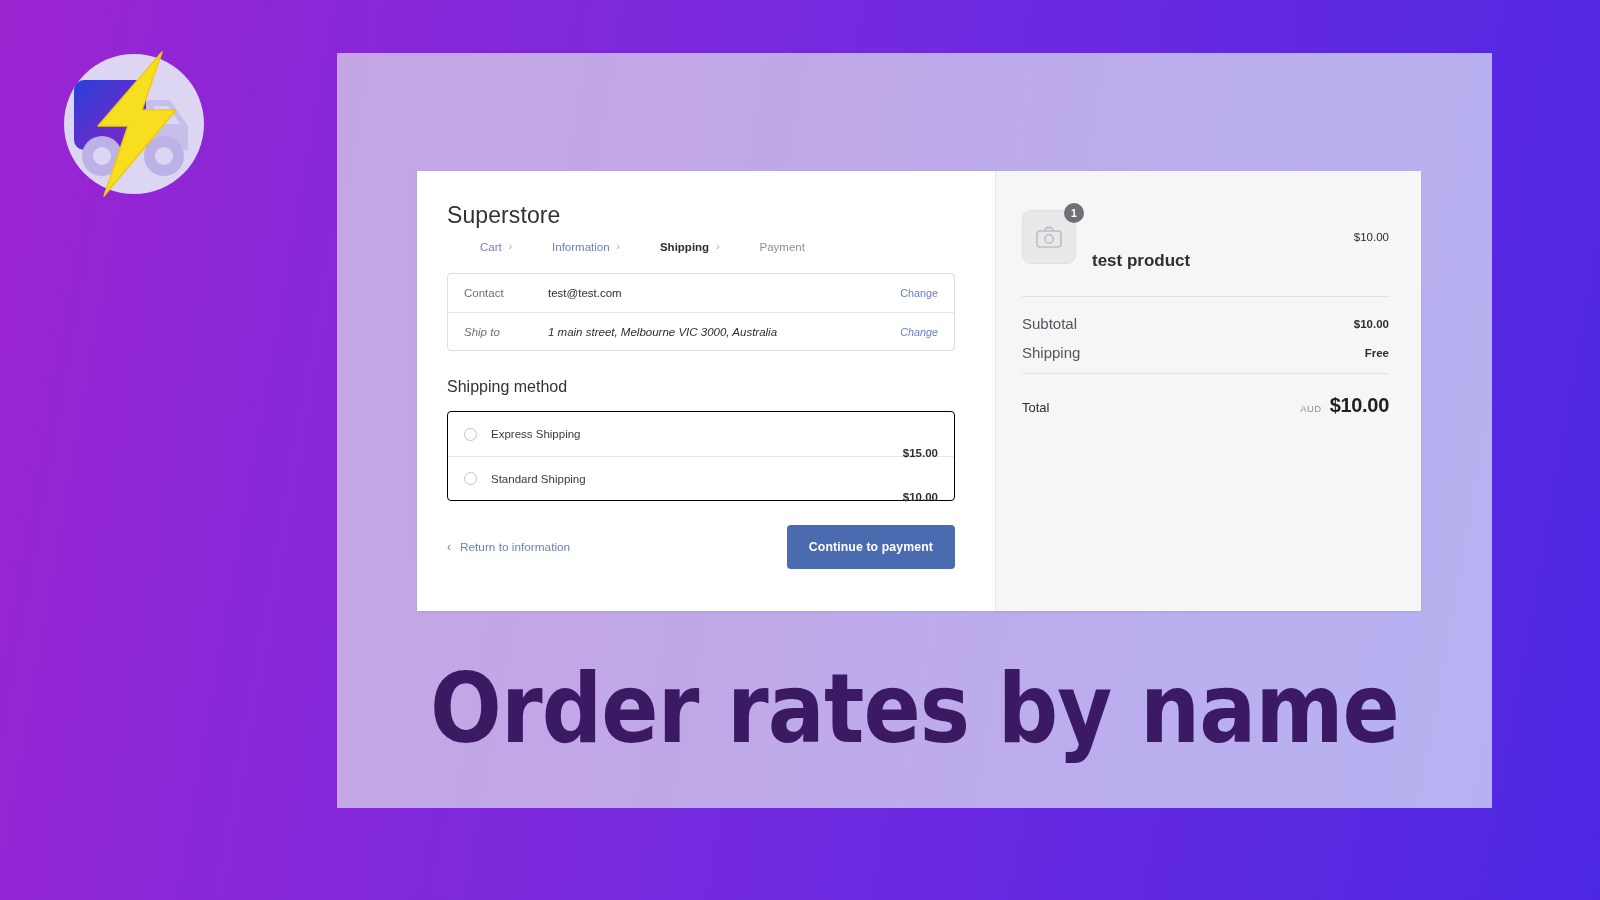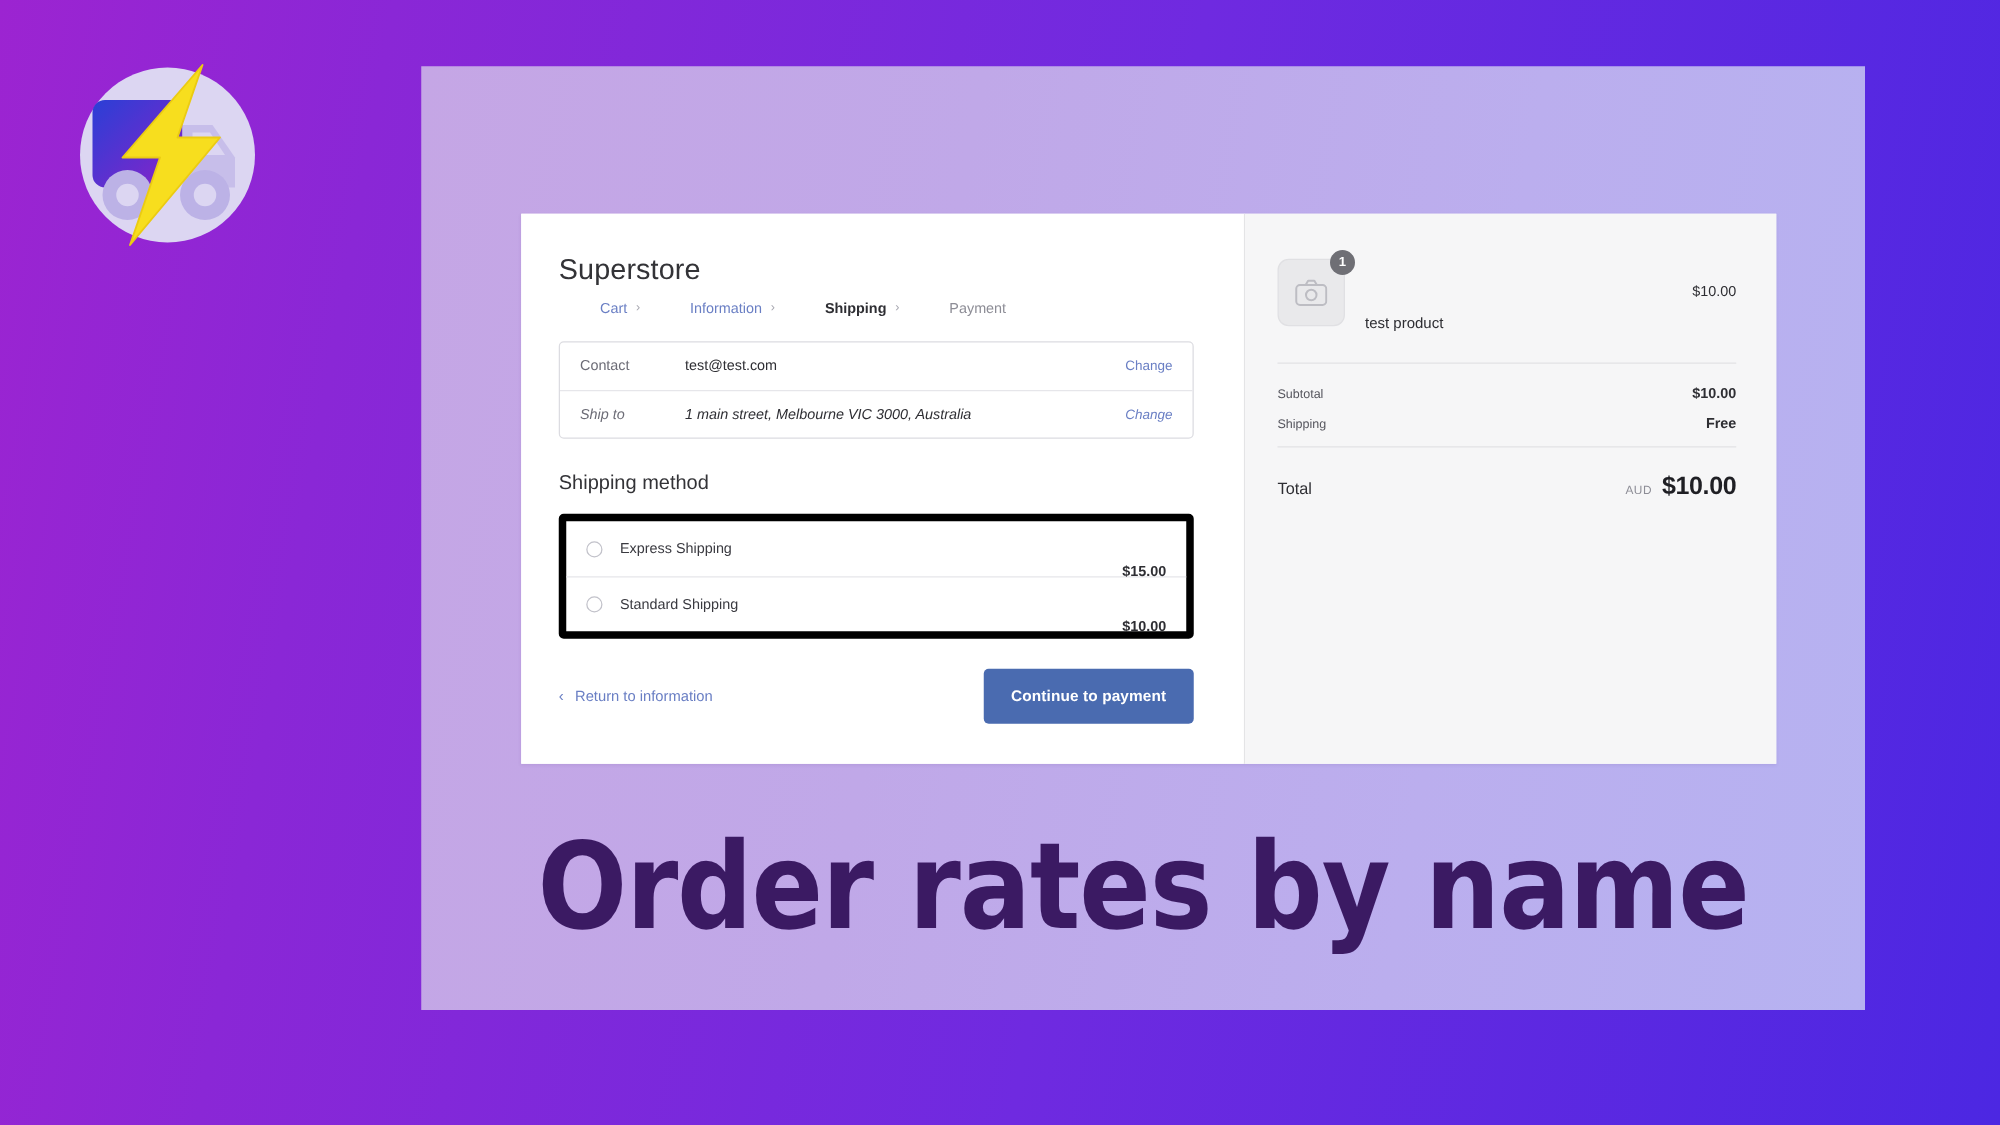--- a/index.html
+++ b/index.html
@@ -40,21 +40,21 @@
   
   .info-card { margin-top:20px; border:1px solid #DCDCE1; border-radius:4px; background:#fff; }
   .info-row { display:flex; align-items:center; height:38px; padding:0 16px 0 16px; }
   .info-row + .info-row { border-top:1px solid #E6E6EA;font-style:italic; }
   .info-label { width:84px; flex:0 0 84px; font-size:11.5px; color:#6c6c76; }
   .info-value { flex:1; font-size:11.5px; color:#2e2e33; }
   .info-change { font-size:10.8px; color:#6a7fc4; }
 
   
   .section-title { margin-top:27px; font-size:16px; font-weight:300; color:#333337; }
-  .rate-card { margin-top:15px; border:6px solid #000000; border-radius:4px; background:#fff; }
+  .rate-card { margin-top:15px; border:1px solid #000000; border-radius:4px; background:#fff; }
   .rate-row { display:flex; align-items:center; height:44px; padding:0 16px; }
   .rate-row + .rate-row { border-top:1px solid #E6E6EA; }
   .radio { width:13px; height:13px; border:1px solid #C2C2CA; border-radius:50%; background:#fff; flex:0 0 13px; }
   .rate-name { flex:1; margin-left:14px; font-size:11.5px; color:#3a3a40; }
   .rate-price { font-size:11.5px; font-weight:700; color:#2e2e33;margin-top:37px; }
 
   
   .actions { margin-top:24px; display:flex; align-items:center; justify-content:space-between; }
   .return-link { display:flex; align-items:center; gap:9px; font-size:11.8px; color:#6a7fc4; }
   .chev { font-size:12px; line-height:1; color:#6a7fc4; }
@@ -69,25 +69,25 @@
   .thumb-wrap { position:relative; width:54px; height:54px; flex:0 0 54px; }
   .thumb {
     width:54px; height:54px; border-radius:9px; background:#E9E9EB; border:1px solid #E0E0E3;
     display:flex; align-items:center; justify-content:center;
   }
   .qty-badge {
     position:absolute; top:-7px; right:-8px; width:20px; height:20px; border-radius:50%;
     background:#6F6F75; color:#fff; font-size:10.5px; font-weight:700;
     display:flex; align-items:center; justify-content:center;
   }
-  .item-name { flex:1; margin-left:16px; font-size:12px; font-weight:400; color:#2e2e33;margin-top:48px; }
+  .item-name { flex:1; margin-left:16px; font-size:17px; font-weight:700; color:#2e2e33;margin-top:48px; }
   .item-price { font-size:11.5px; color:#2e2e33; }
   .sum-divider { border-top:1px solid #E2E2E5; margin:25px 0 18px 0; }
   .sum-row { display:flex; align-items:center; justify-content:space-between; margin-bottom:12px; }
-  .sum-label { font-size:10px; color:#55555d; }
+  .sum-label { font-size:15px; color:#55555d; }
   .sum-val { font-size:11.5px; font-weight:700; color:#2e2e33; }
   .total-divider { border-top:1px solid #E2E2E5; margin:8px 0 20px 0; }
   .total-row { display:flex; align-items:baseline; justify-content:space-between; }
   .total-label { font-size:13px; font-weight:400; color:#2e2e33; }
   .total-right { display:flex; align-items:baseline; gap:8px; }
   .cur { font-size:9.5px; color:#8d8d96; letter-spacing:.4px; }
   .total-val { font-size:20px; font-weight:700; color:#1f1f24; letter-spacing:-.3px; }
 
   
   .caption {

